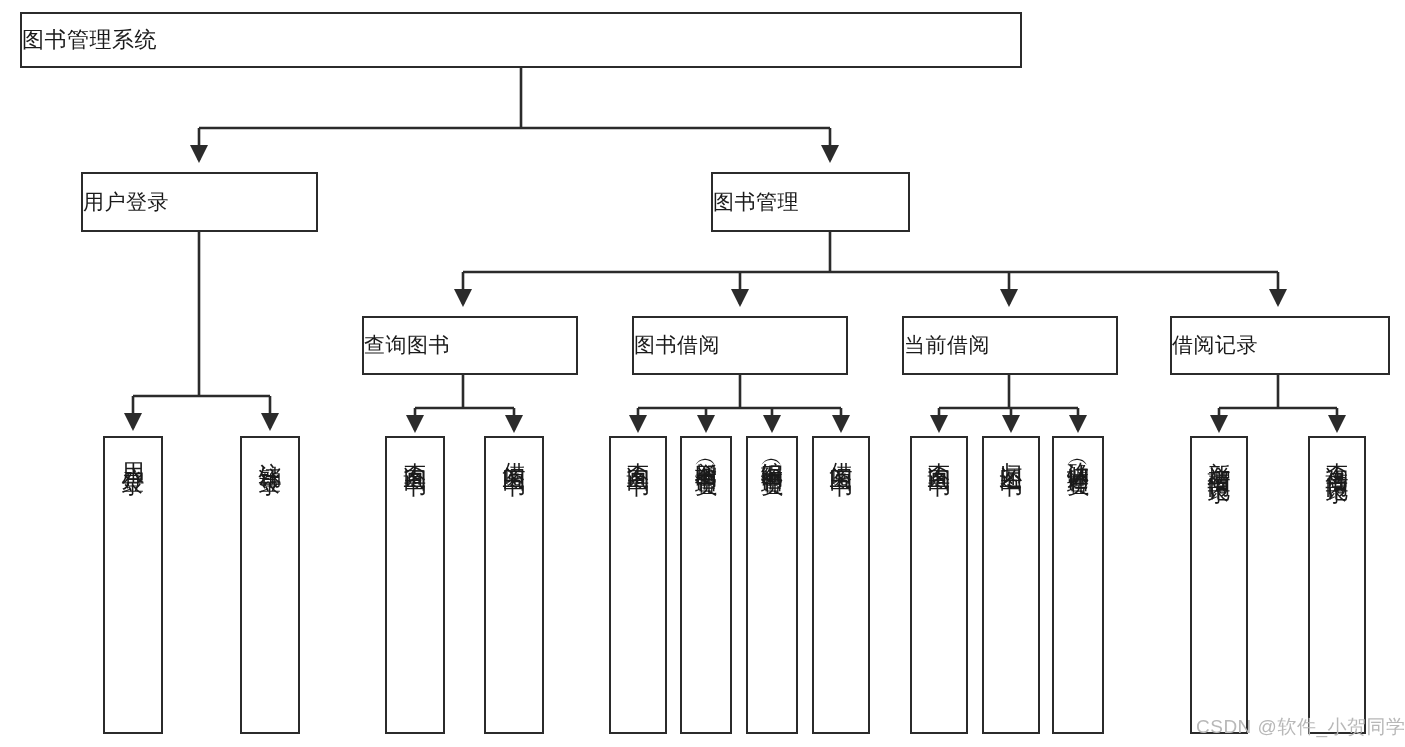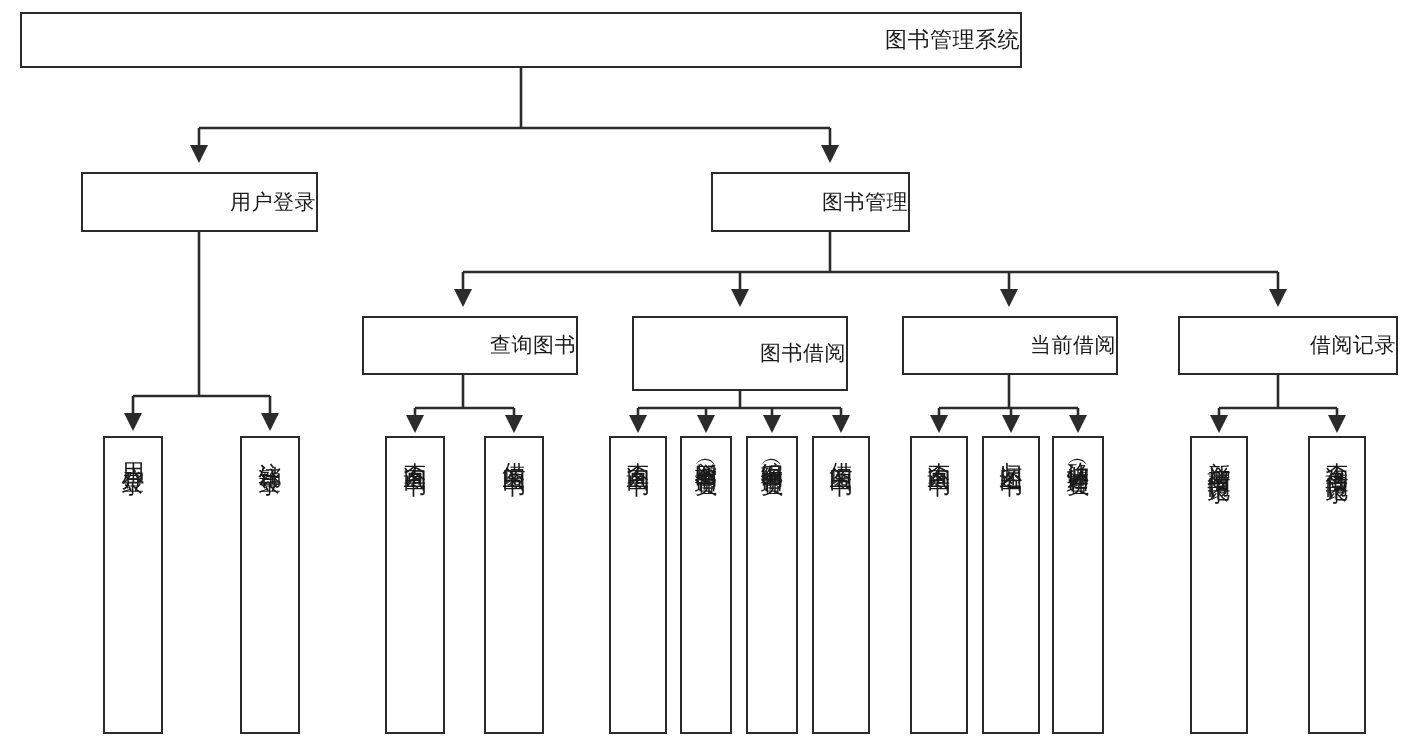--- a/index.html
+++ b/index.html
@@ -24,21 +24,21 @@
     width: 1405px;
     height: 747px;
   }
   .node {
     position: absolute;
     box-sizing: border-box;
     border: 2.5px solid #2b2b2b;
     background: #ffffff;
     display: flex;
     align-items: center;
-    justify-content: flex-end;
+    justify-content: flex-start;
     color: #1a1a1a;
   }
   .node-label {
     display: block;
     text-align: center;
     line-height: 1.18;
     color: #1a1a1a;
   }
   
   .node.horiz .node-label {
@@ -136,27 +136,27 @@
   <div class="node horiz" style="left:81px; top:172px; width:237px; height:60px;">
     <span class="node-label">用户登录</span>
   </div>
   <div class="node horiz" style="left:711px; top:172px; width:199px; height:60px;">
     <span class="node-label">图书管理</span>
   </div>
 
   <div class="node horiz" style="left:362px; top:316px; width:216px; height:59px;">
     <span class="node-label">查询图书</span>
   </div>
-  <div class="node horiz" style="left:632px; top:316px; width:216px; height:75px;">
+  <div class="node horiz" style="left:632px; top:316px; width:216px; height:59px;">
     <span class="node-label">图书借阅</span>
   </div>
   <div class="node horiz" style="left:902px; top:316px; width:216px; height:59px;">
     <span class="node-label">当前借阅</span>
   </div>
-  <div class="node horiz" style="left:1170px; top:316px; width:220px; height:59px;margin-left:8px;">
+  <div class="node horiz" style="left:1170px; top:316px; width:220px; height:59px;">
     <span class="node-label">借阅记录</span>
   </div>
 
   <div class="node vert" style="left:103px; top:436px; width:60px; height:298px;">
     <span class="node-label">用户登录</span>
   </div>
   <div class="node vert" style="left:240px; top:436px; width:60px; height:298px;">
     <span class="node-label">注销登录</span>
   </div>
 
@@ -190,14 +190,15 @@
     <span class="node-label">确认归还（管理员）</span>
   </div>
 
   <div class="node vert" style="left:1190px; top:436px; width:58px; height:298px;">
     <span class="node-label">新增借阅记录</span>
   </div>
   <div class="node vert" style="left:1308px; top:436px; width:58px; height:298px;">
     <span class="node-label">查询借阅记录</span>
   </div>
 
+  <div class="watermark" style="left:1196px; top:714px;">CSDN @软件_小贺同学</div>
 
 </div>
 
 </body></html>

